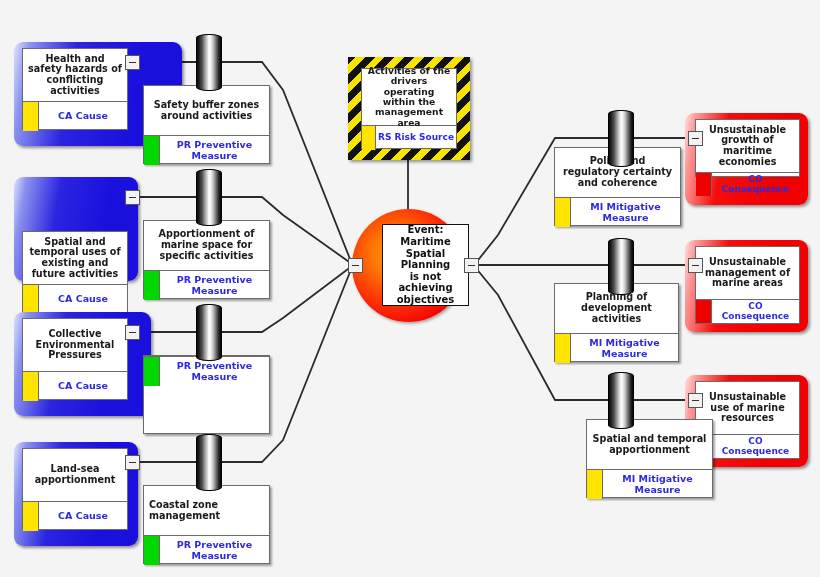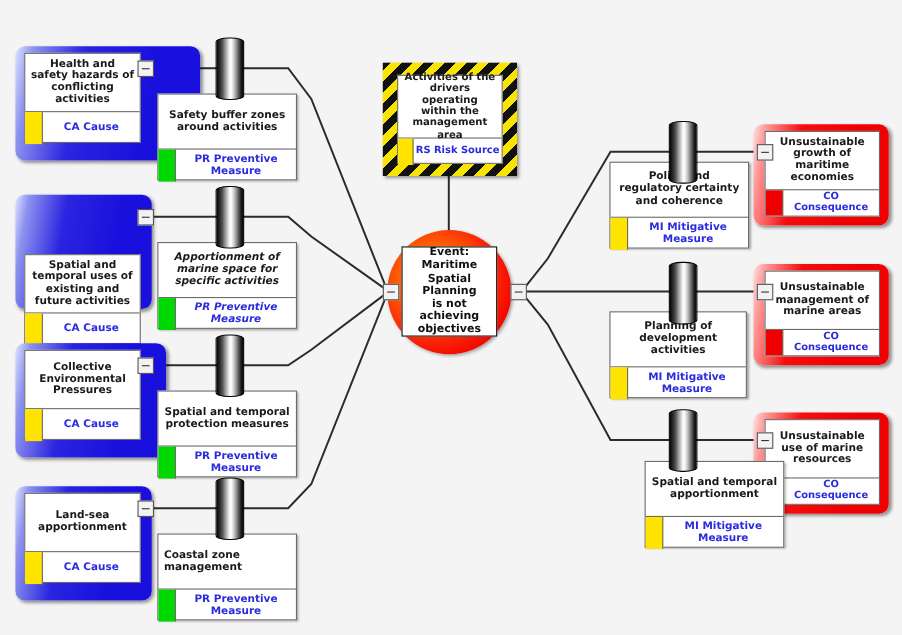--- a/index.html
+++ b/index.html
@@ -136,20 +136,21 @@
     position:absolute;
     background:#fff;
     border:1.5px solid #111;
     box-sizing:border-box;
     display:flex;align-items:center;justify-content:center;
     text-align:center;
     font-weight:bold;font-size:10px;line-height:1.16;
     color:#111;
     z-index:9;
     padding:12px;
+    margin-left:17px;
   }
 </style>
 </head>
 <body>
 
 <div id="canvas">
 
   <svg id="wires" viewBox="0 0 820 577">
     <g fill="none" stroke="#2b2b2b" stroke-width="1.8">
 
@@ -226,31 +227,30 @@
   <div class="barrier" style="left:196px;top:34px;"></div>
   <div class="node" style="left:143px;top:85px;width:127px;height:79px;">
     <div class="title" style="height:49px;font-size:9.6px;">Safety buffer zones around activities</div>
     <div class="foot" style="height:30px;">
       <div class="swatch" style="background:#00d800;"></div>
       <div class="tag">PR Preventive Measure</div>
     </div>
   </div>
 
   <div class="barrier" style="left:196px;top:169px;"></div>
-  <div class="node" style="left:143px;top:220px;width:127px;height:79px;font-style:italic;">
+  <div class="node" style="left:143px;top:220px;width:127px;height:79px;">
     <div class="title" style="height:49px;font-size:9.6px;">Apportionment of marine space for specific activities</div>
     <div class="foot" style="height:30px;">
       <div class="swatch" style="background:#00d800;"></div>
       <div class="tag">PR Preventive Measure</div>
     </div>
   </div>
 
   <div class="barrier" style="left:196px;top:304px;"></div>
   <div class="node" style="left:143px;top:355px;width:127px;height:79px;">
-    <div class="title" style="height:49px;font-size:9.6px;">Spatial and temporal protection measures</div>
     <div class="foot" style="height:30px;">
       <div class="swatch" style="background:#00d800;"></div>
       <div class="tag">PR Preventive Measure</div>
     </div>
   </div>
 
   <div class="barrier" style="left:196px;top:434px;"></div>
   <div class="node" style="left:143px;top:485px;width:127px;height:79px;">
     <div class="title lead" style="height:49px;font-size:9.6px;">Coastal zone management</div>
     <div class="foot" style="height:30px;">
@@ -299,21 +299,21 @@
   <div class="barrier" style="left:608px;top:372px;"></div>
   <div class="node" style="left:554px;top:419px;width:127px;height:79px;margin-left:32px;">
     <div class="title" style="height:49px;font-size:9.6px;">Spatial and temporal apportionment</div>
     <div class="foot" style="height:30px;">
       <div class="swatch" style="background:#ffe400;"></div>
       <div class="tag">MI Mitigative Measure</div>
     </div>
   </div>
 
   <div class="frame-red" style="left:685px;top:113px;width:123px;height:92px;">
-    <div class="node" style="width:105px;height:78px;">
+    <div class="node" style="width:105px;height:58px;">
       <div class="title" style="height:52px;font-size:9.6px;">Unsustainable growth of maritime economies</div>
       <div class="foot" style="height:24px;">
         <div class="swatch" style="background:#ee0000;"></div>
         <div class="tag" style="font-size:9px;">CO Consequence</div>
       </div>
     </div>
   </div>
   <div class="knob" style="left:688px;top:131px;">
       <i></i>
     </div>

